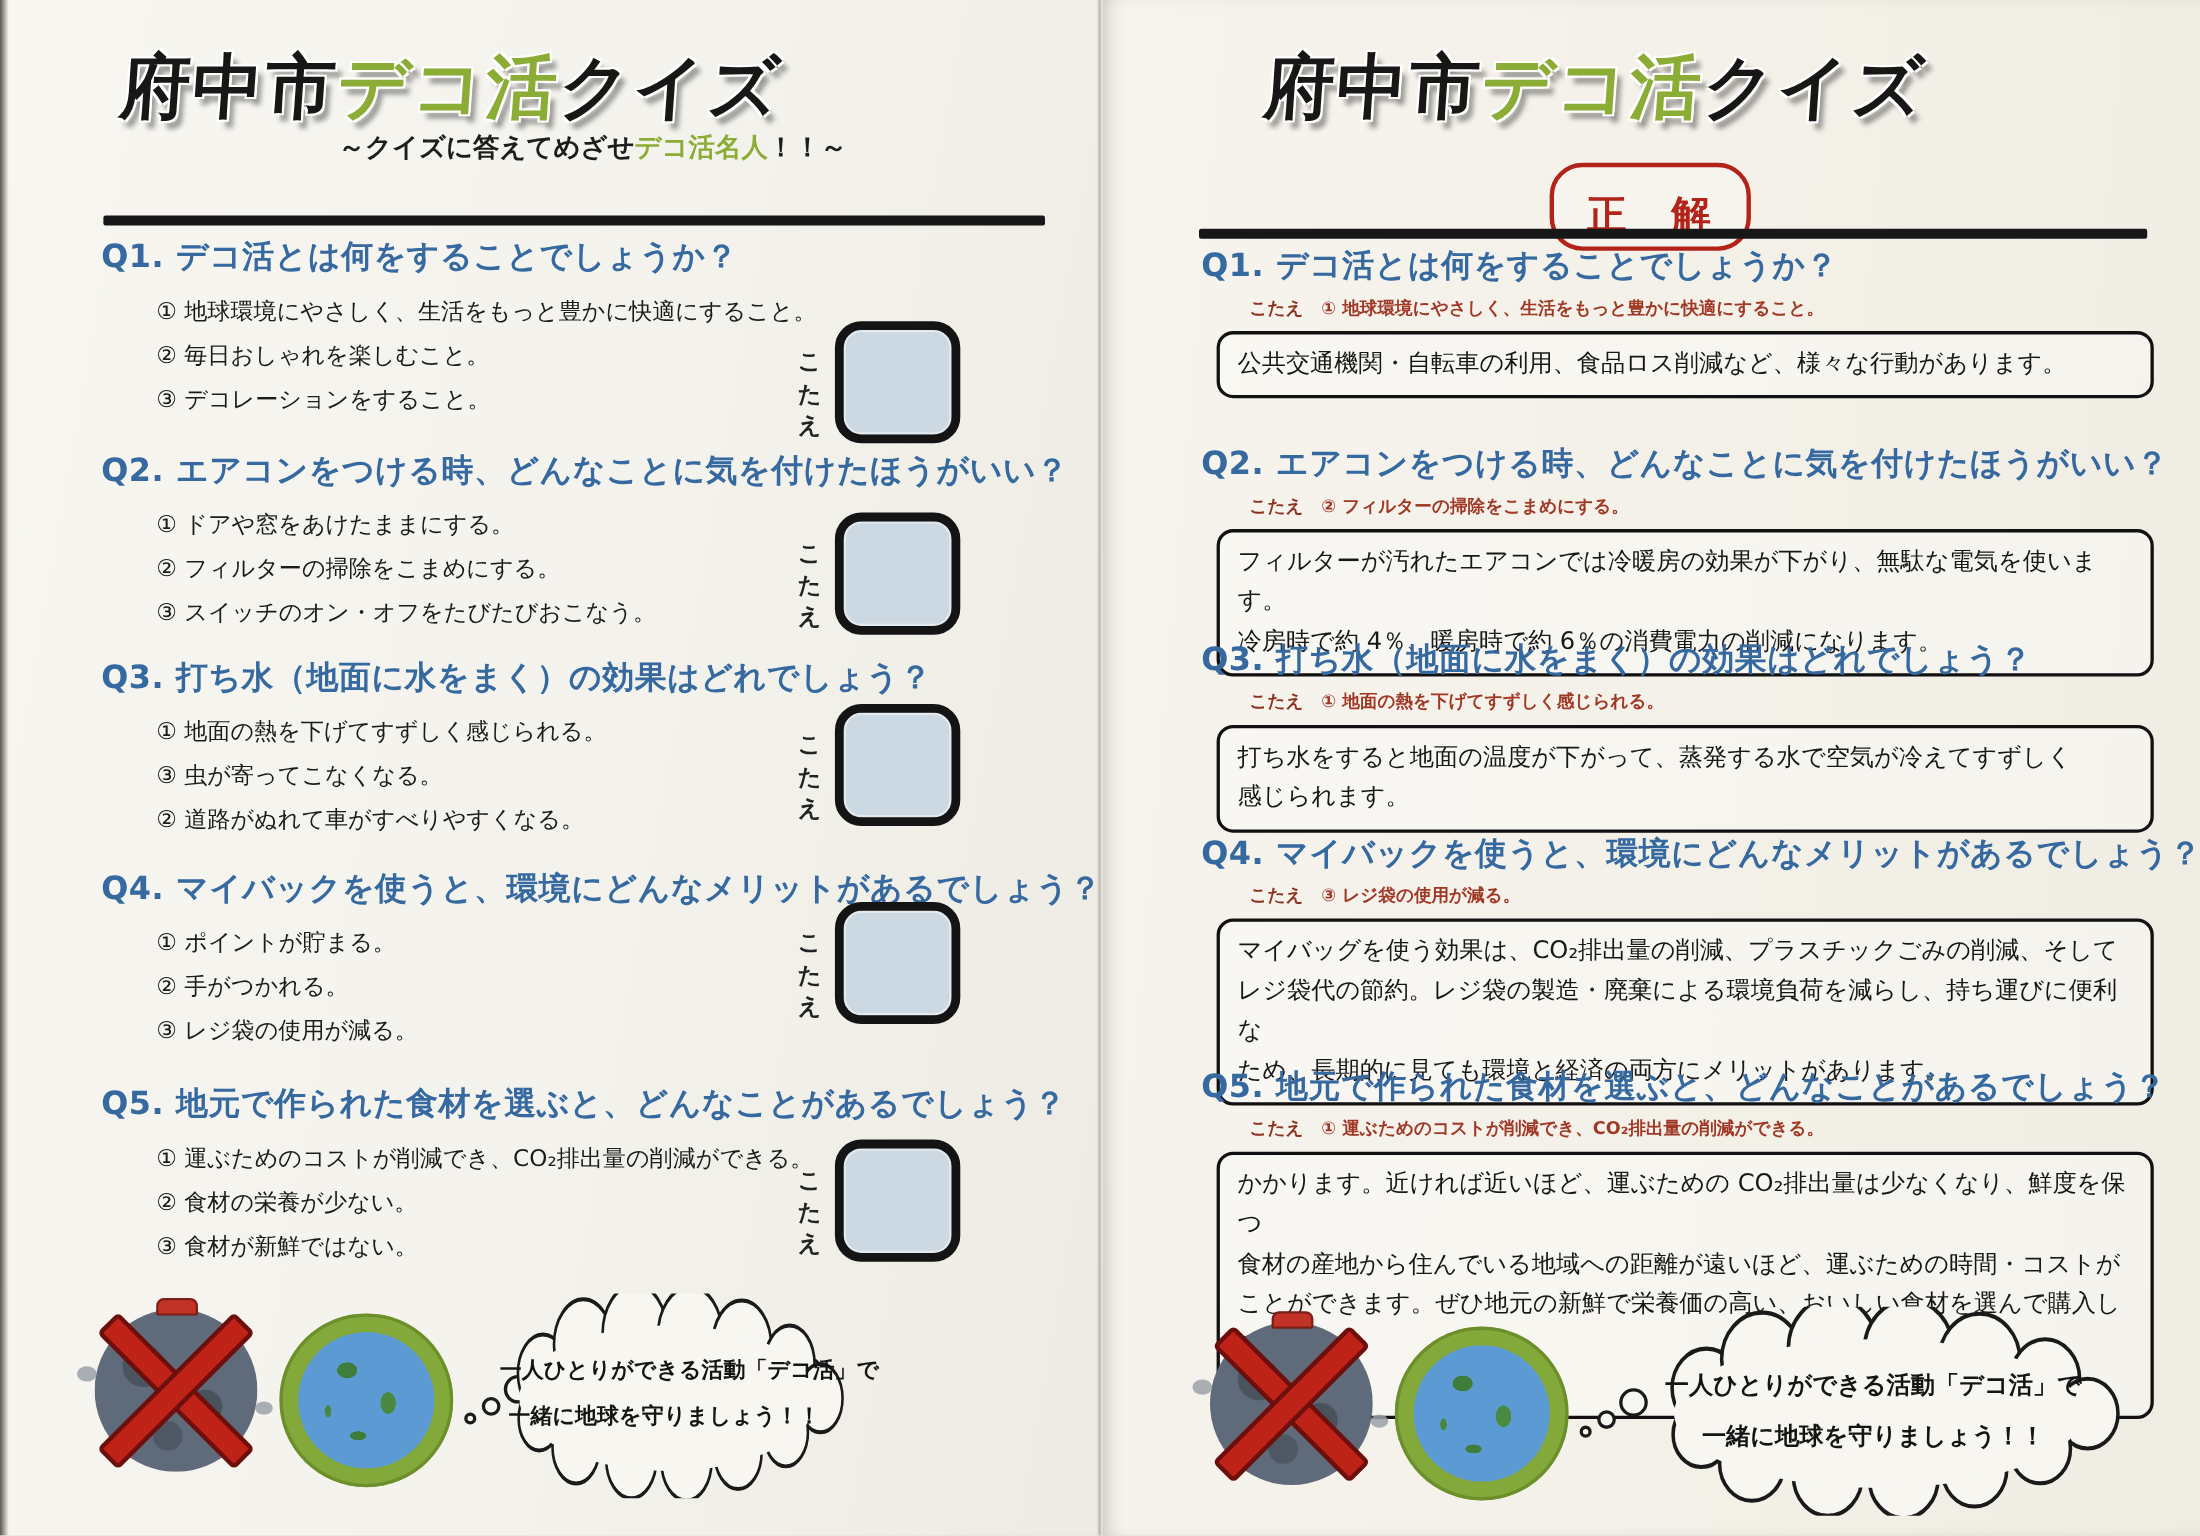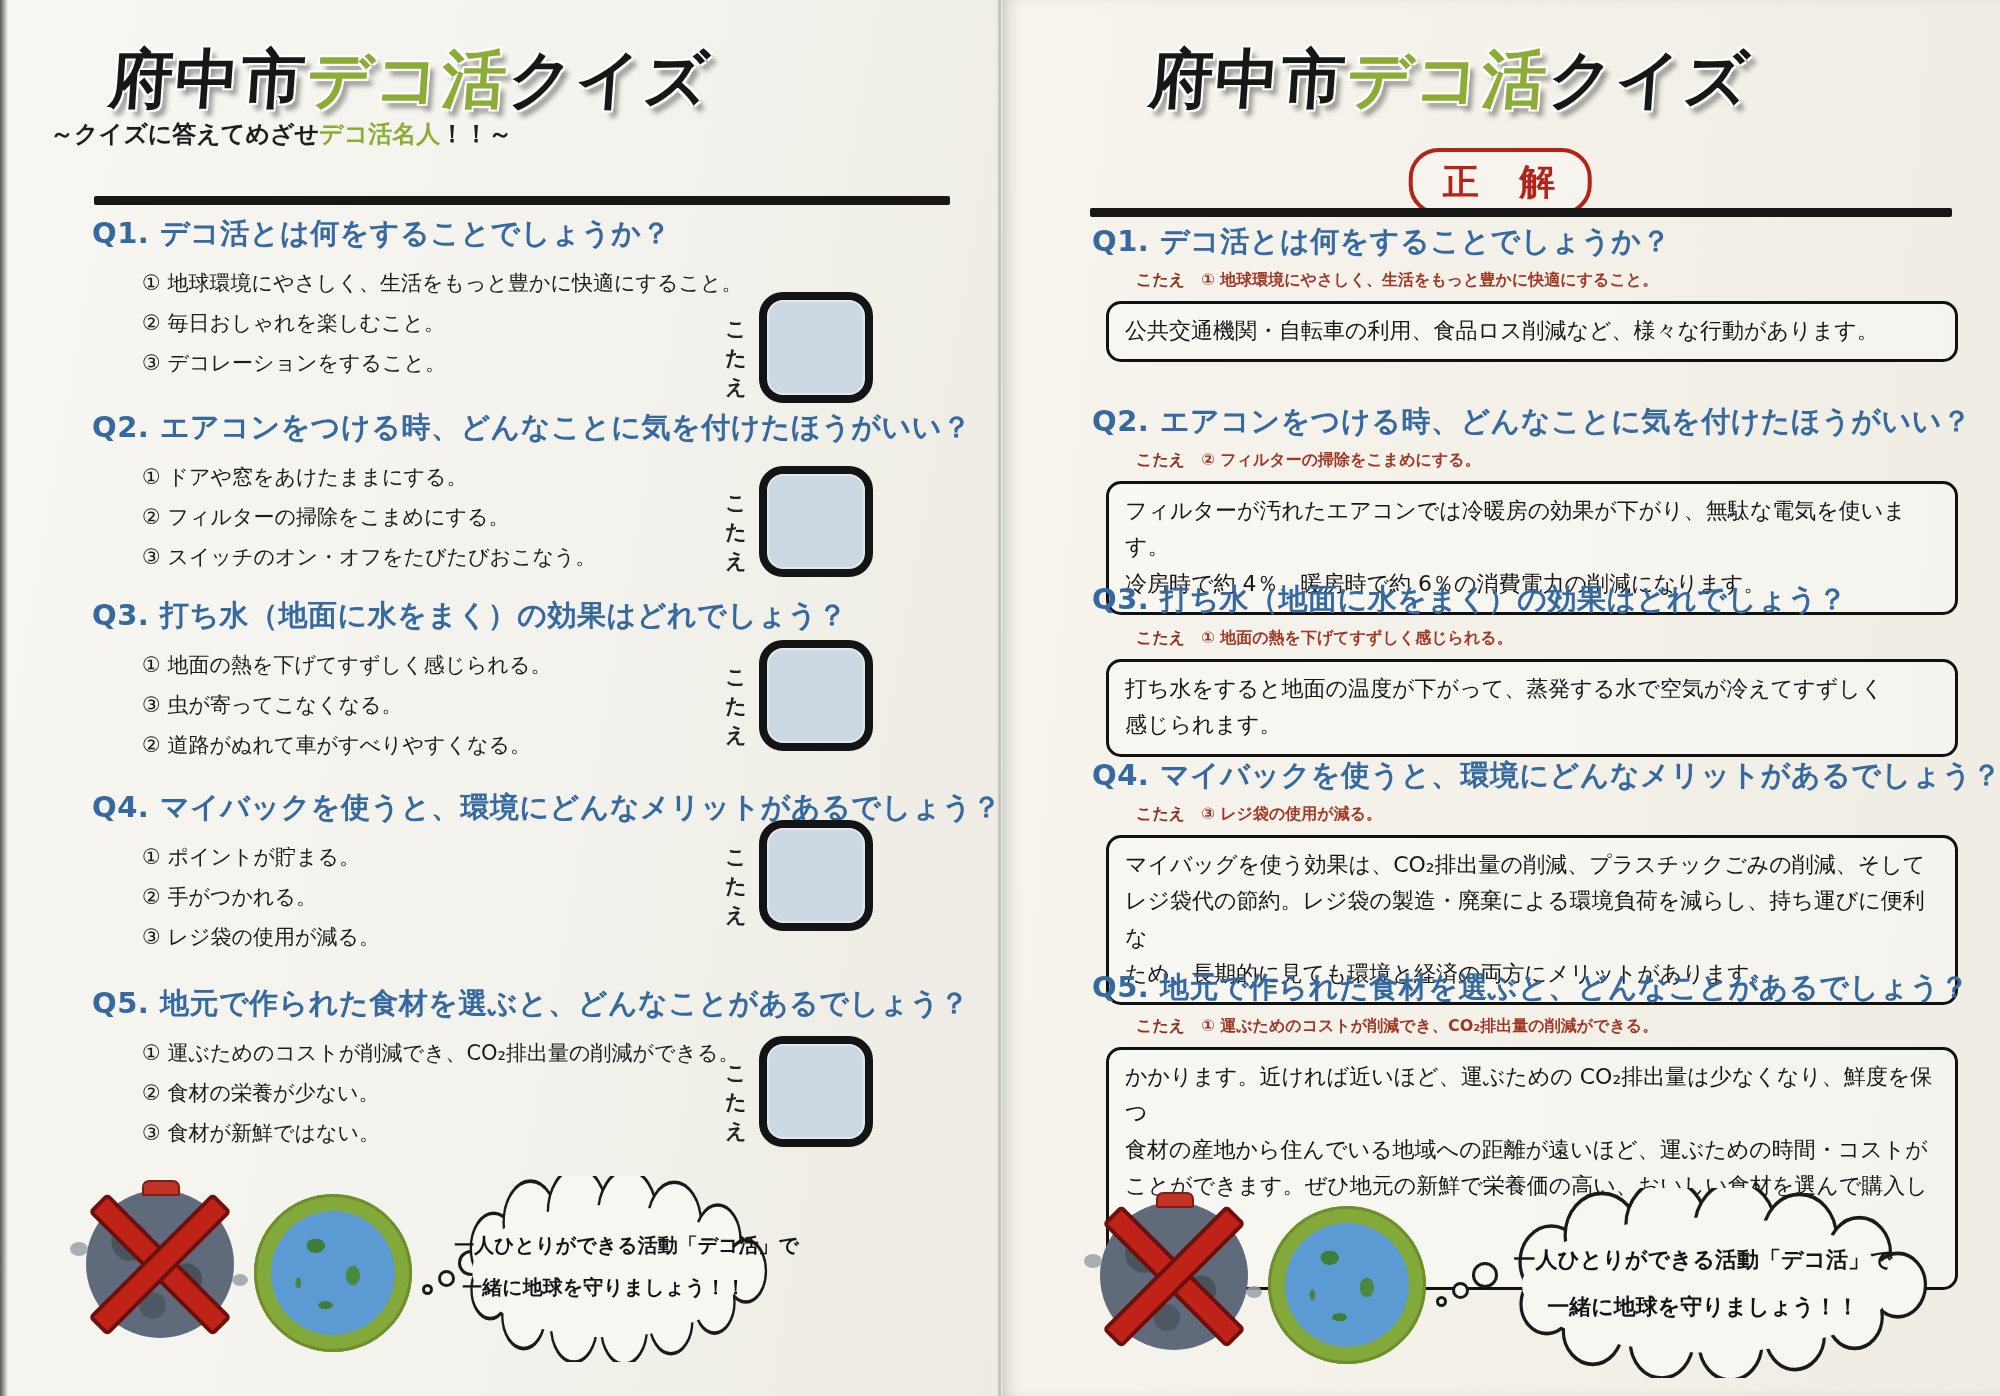--- a/index.html
+++ b/index.html
@@ -27,29 +27,29 @@
   .title {
     position:absolute; top:36px; left:50px; width:720px; text-align:center;
     font-size:64px; font-weight:900; letter-spacing:2px; color:#181716;
     transform: skewX(-4deg);
     text-shadow: 2px 2px 0 #fff, -2px -2px 0 #fff, 2px -2px 0 #fff, -2px 2px 0 #fff, 6px 7px 5px rgba(0,0,0,.38);
     white-space:nowrap;
   }
   .page-right .title { left:90px; }
   .title .green { color:#8cad35; }
   .subtitle {
-    position:absolute; top:118px; left:50px; width:720px; text-align:left;
+    position:absolute; top:118px; left:50px; width:720px; text-align:right;
     font-size:24px; font-weight:700; color:#1d1d1d; white-space:nowrap;
   }
   .subtitle .green { color:#8cad35; }
   .badge {
     position:absolute; top:148px; left:50%; transform:translateX(-50%);
     border:4px solid #b2241a; border-radius:30px; color:#b2241a;
     font-size:36px; font-weight:800; letter-spacing:14px;
-    padding:6px 18px 4px 30px; background:rgba(255,255,255,.25); white-space:nowrap;
+    padding:19px 18px 4px 30px; background:rgba(255,255,255,.25); white-space:nowrap;
   }
   .rule { position:absolute; height:9px; background:#171717; border-radius:2px; }
   .page-left  .rule { top:196px; left:94px;  width:856px; }
   .page-right .rule { top:208px; left:90px;  width:862px; }
 
   
   .q { position:absolute; left:92px; width:880px; }
   .q h2 {
     font-size:29px; font-weight:700; color:#35699f; letter-spacing:.5px; white-space:nowrap;
   }

